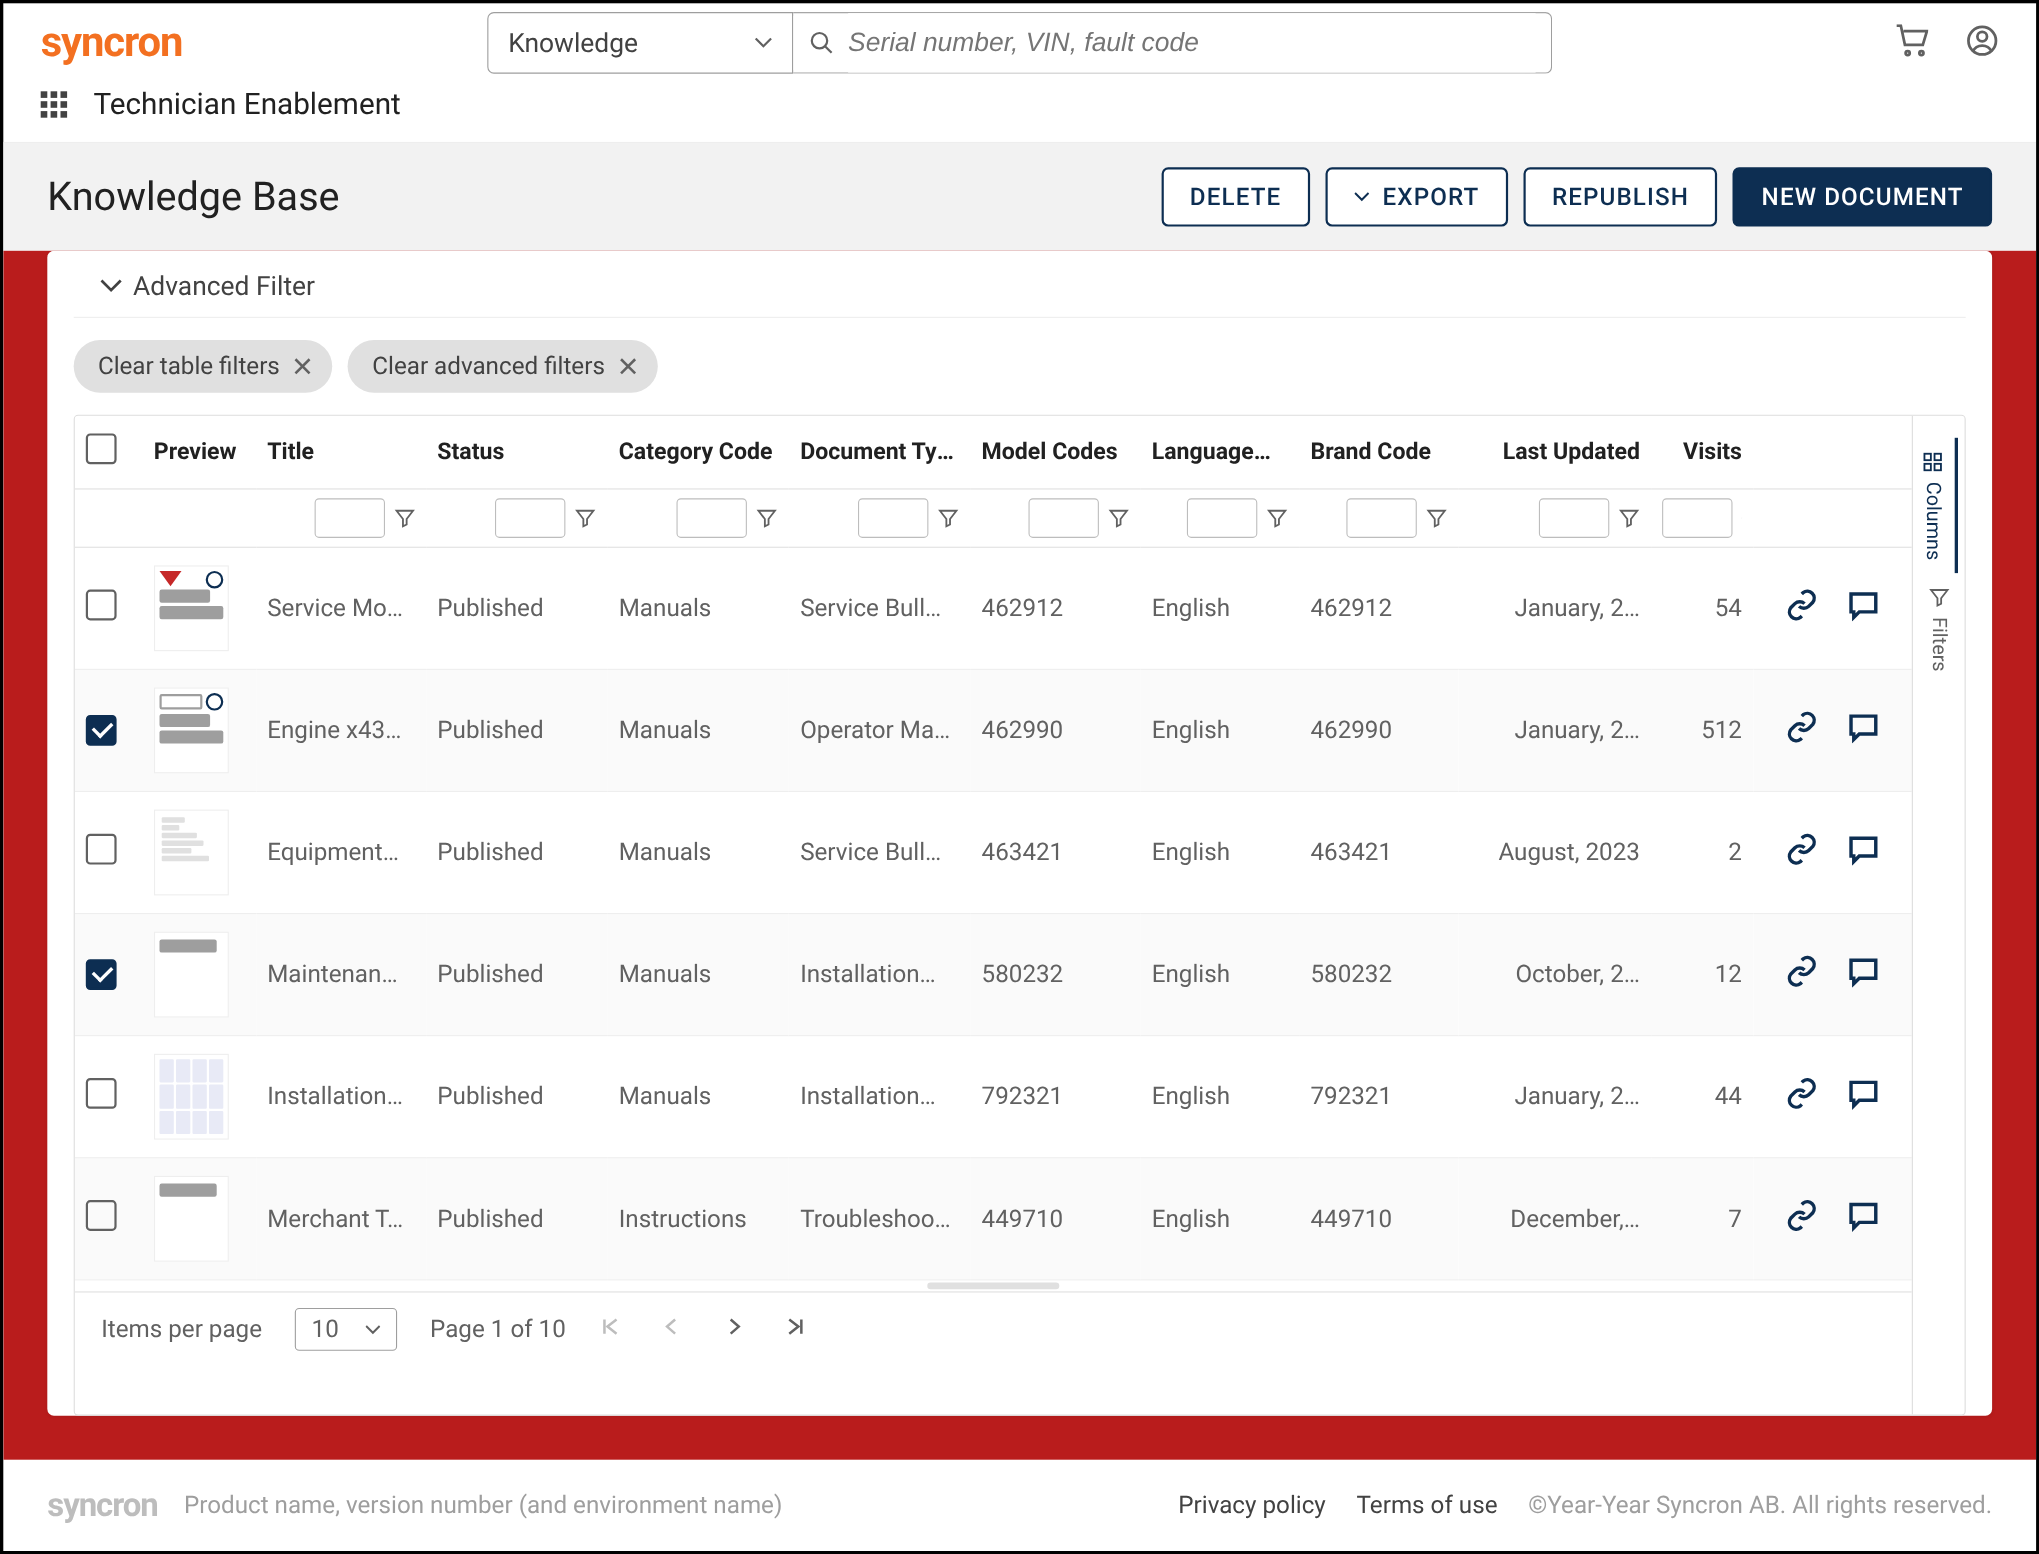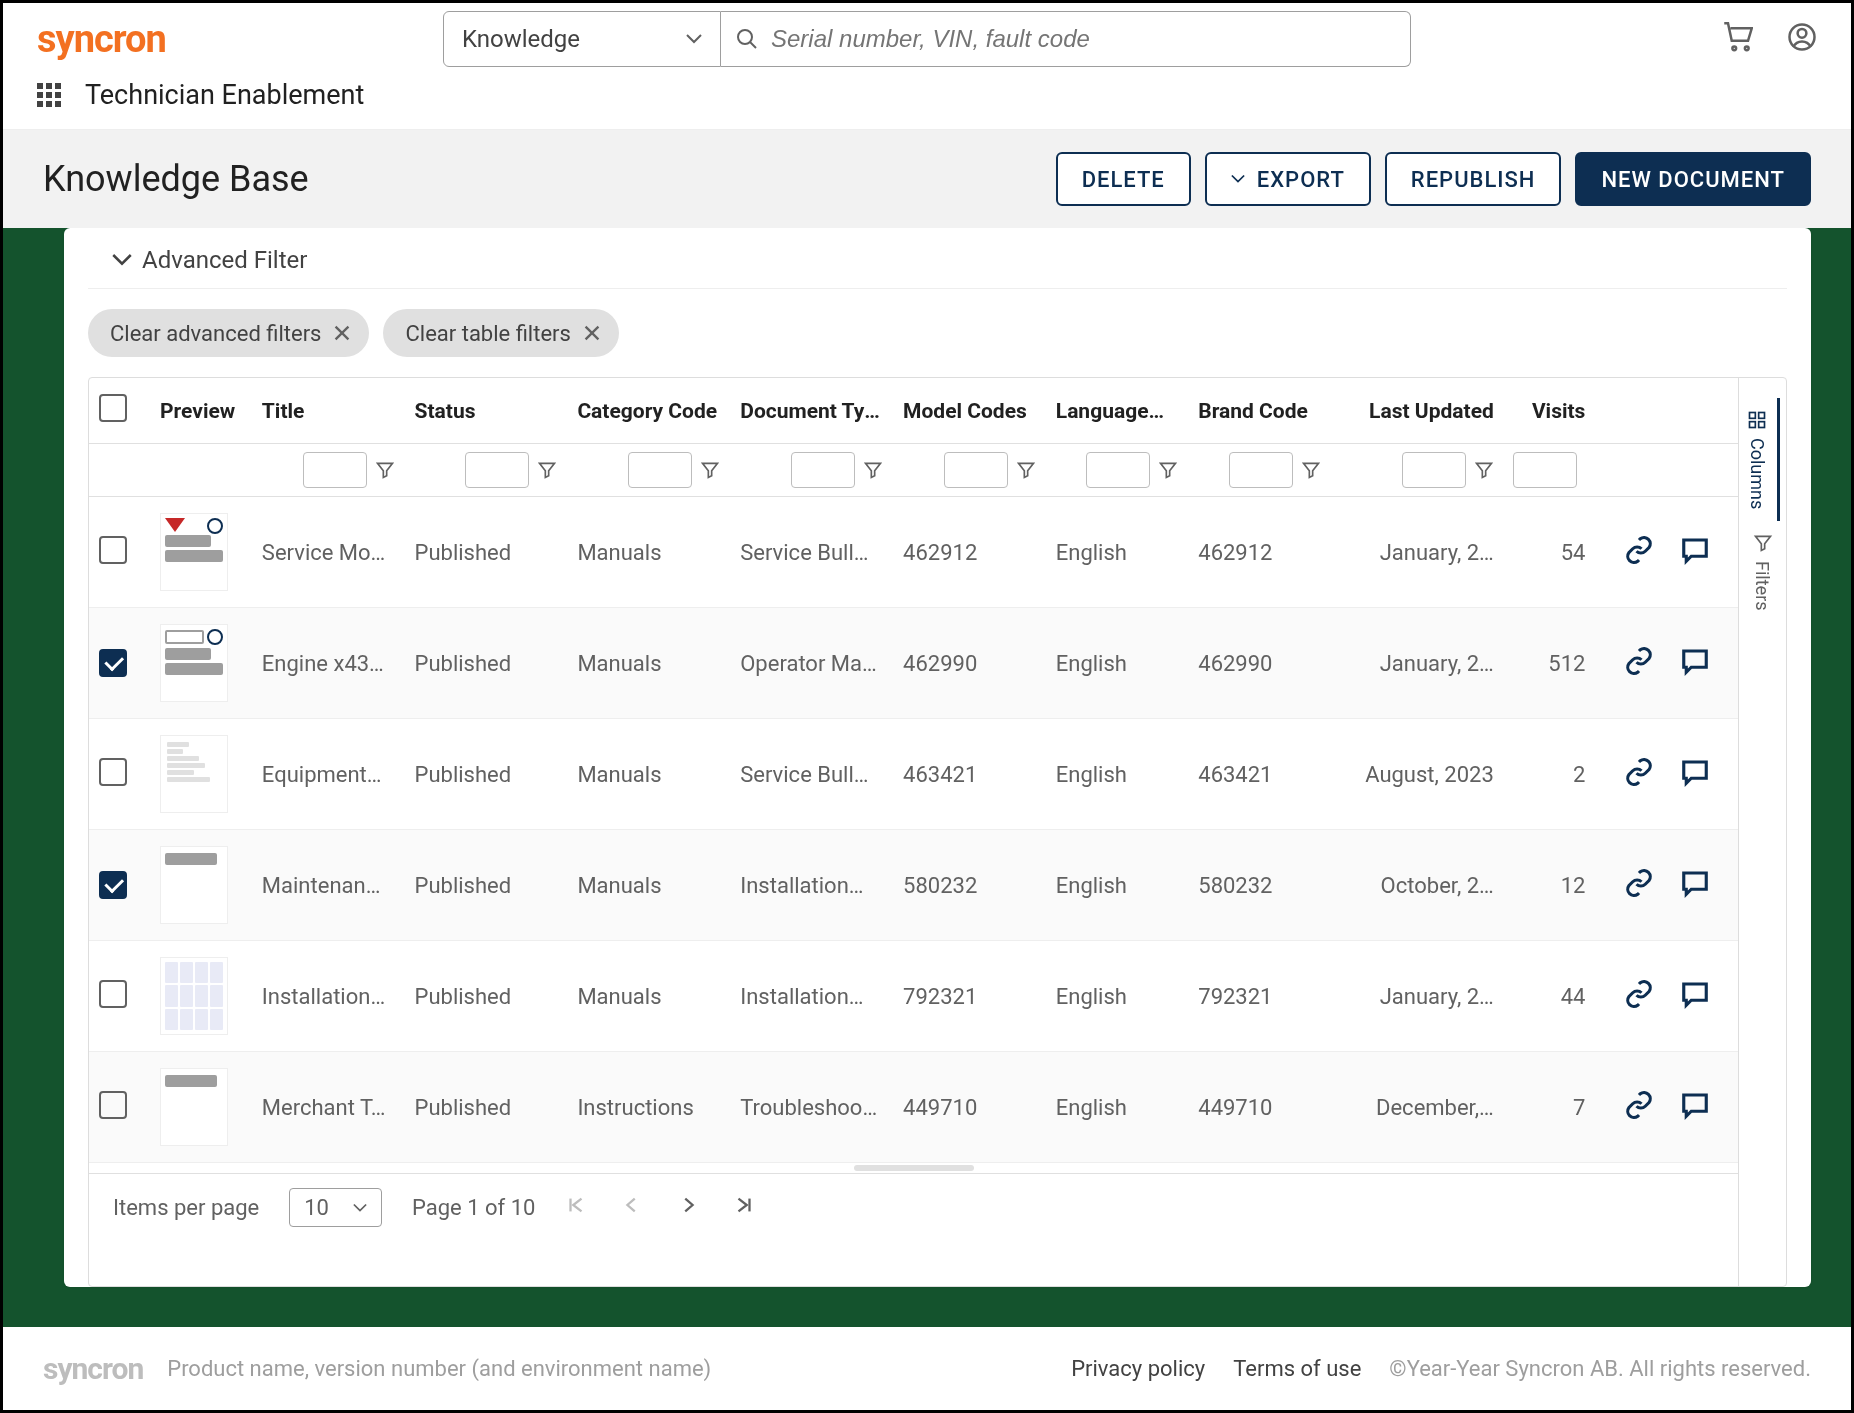--- a/index.html
+++ b/index.html
@@ -116,22 +116,22 @@
   align-items: center;
   cursor: pointer;
   background: #fff;
 }
 .btn-outline { border: 2px solid #0d2e52; color: #0d2e52; }
 .btn-primary { background: #0d2e52; color: #fff; border: 2px solid #0d2e52; }
 .btn svg { margin-right: 12px; }
 
 
 .content {
-  background: #14532d;
-  padding: 0 40px 40px 61px;
+  background: #b91c1c;
+  padding: 0 40px 40px 40px;
   flex: 1;
   overflow: hidden;
 }
 .card {
   background: #fff;
   border-radius: 6px;
   box-shadow: 0 1px 3px rgba(0,0,0,0.08);
   height: 100%;
   display: flex;
   flex-direction: column;
@@ -403,28 +403,28 @@
 
     <div class="adv-filter">
       <svg width="20" height="14" viewBox="0 0 16 10">
           <path d="M1 1l7 7 7-7" stroke="#424242" stroke-width="2" fill="none"></path>
         </svg>
       <span>Advanced Filter</span>
     </div>
 
     <div class="chips-row">
       <div class="chip">
-        <span>Clear advanced filters</span>
+        <span>Clear table filters</span>
         <svg viewBox="0 0 24 24" stroke="#616161" stroke-width="2.5">
             <line x1="5" y1="5" x2="19" y2="19"></line>
             <line x1="19" y1="5" x2="5" y2="19"></line>
           </svg>
       </div>
       <div class="chip">
-        <span>Clear table filters</span>
+        <span>Clear advanced filters</span>
         <svg viewBox="0 0 24 24" stroke="#616161" stroke-width="2.5">
             <line x1="5" y1="5" x2="19" y2="19"></line>
             <line x1="19" y1="5" x2="5" y2="19"></line>
           </svg>
       </div>
     </div>
 
     <div class="table-wrap">
       <div class="table-scroll">
         <table>

